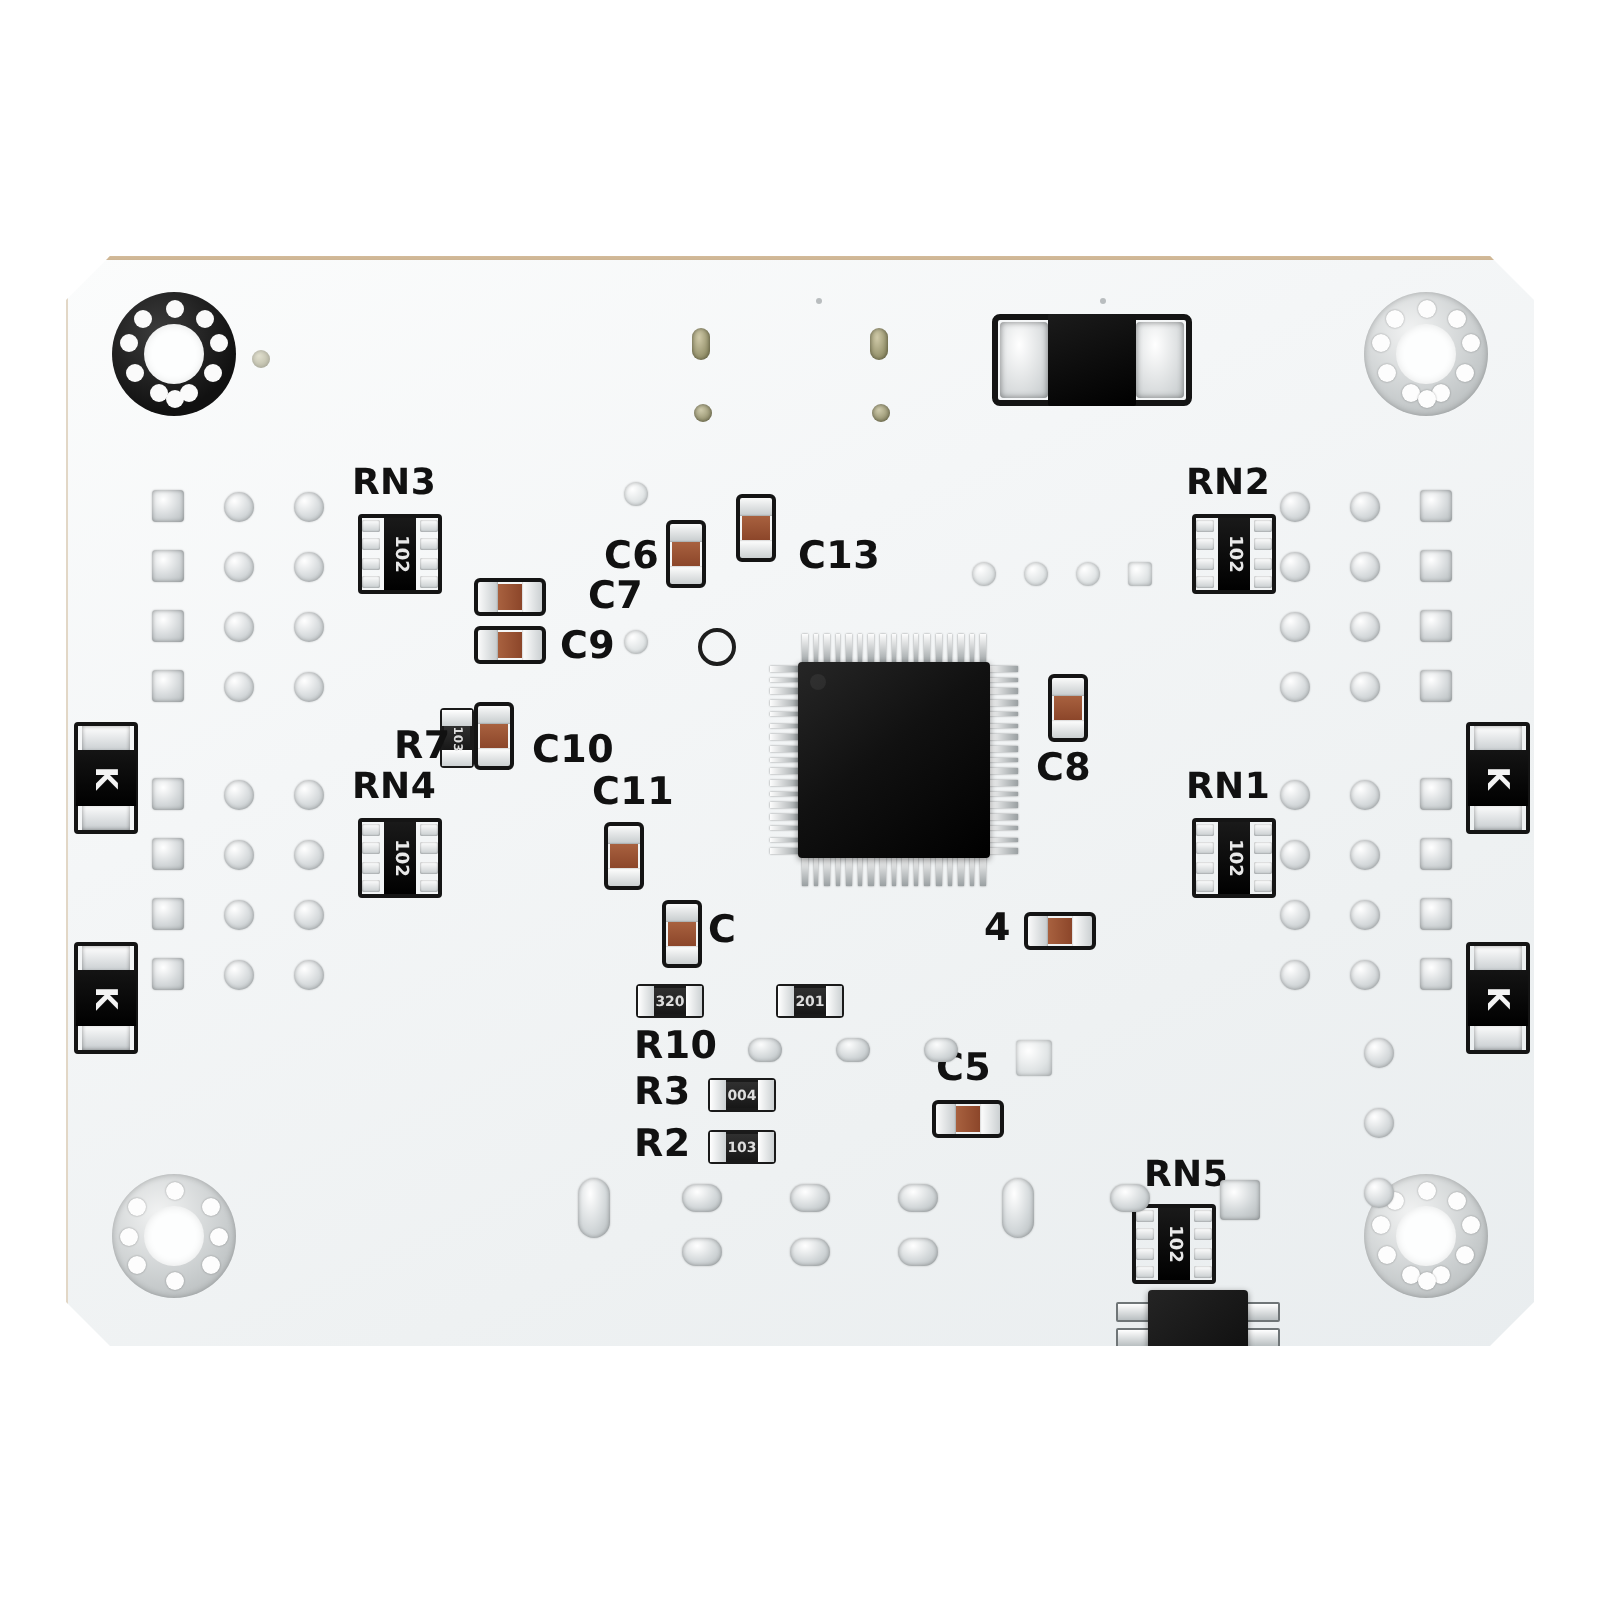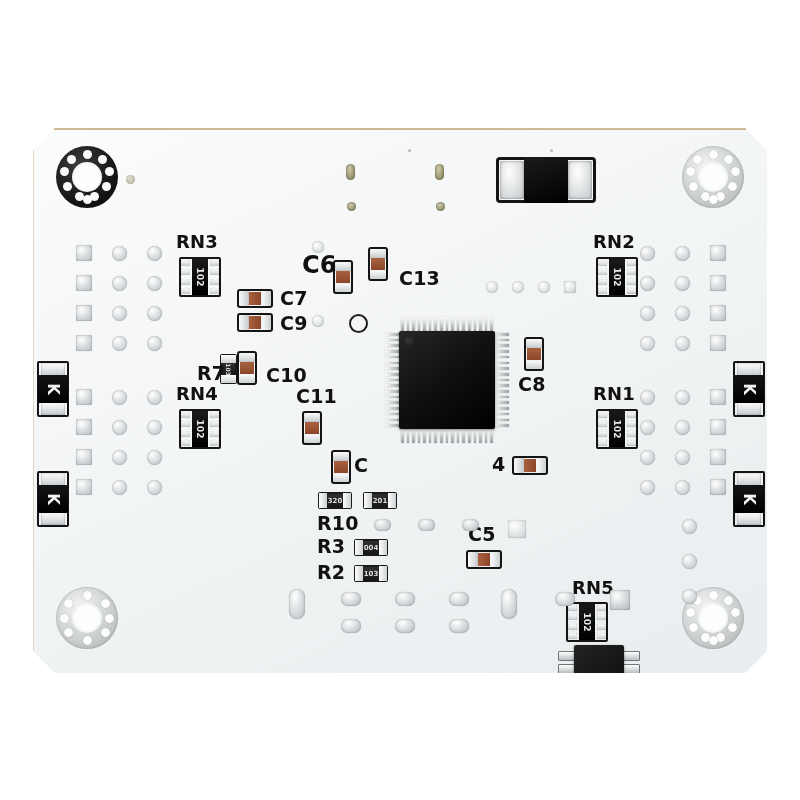--- a/index.html
+++ b/index.html
@@ -541,29 +541,29 @@
         <div class="frame"></div>
     </div>
     <div class="silk" style="left:365px;top:140px;font-size:19px;">C13</div>
 
     <div class="capv" style="left:299px;top:131px;">
       <div class="term t1"></div>
         <div class="ceramic"></div>
         <div class="term t2"></div>
         <div class="frame"></div>
     </div>
-    <div class="silk" style="left:268px;top:124px;font-size:24px;">C6</div>
+    <div class="silk" style="left:268px;top:140px;font-size:19px;">C6</div>
 
     <div class="caph" style="left:203px;top:160px;">
       <div class="term t1"></div>
         <div class="ceramic"></div>
         <div class="term t2"></div>
         <div class="frame"></div>
     </div>
-    <div class="silk" style="left:246px;top:160px;font-size:19px;">C7</div>
+    <div class="silk" style="left:260px;top:160px;font-size:19px;">C7</div>
 
     <div class="caph" style="left:203px;top:184px;">
       <div class="term t1"></div>
         <div class="ceramic"></div>
         <div class="term t2"></div>
         <div class="frame"></div>
     </div>
     <div class="silk" style="left:246px;top:185px;font-size:19px;">C9</div>
 
     <div class="capv" style="left:203px;top:222px;">
@@ -627,21 +627,21 @@
     <div class="res" style="left:284px;top:363px;">
       <div class="frame"></div>
         <div class="term t1"></div>
         <div class="term t2"></div>
       <div class="body">
           <span class="code">320</span>
         </div>
     </div>
     <div class="silk" style="left:283px;top:385px;font-size:19px;">R10</div>
 
-    <div class="res" style="left:329px;top:363px;">
+    <div class="res" style="left:354px;top:363px;">
       <div class="frame"></div>
         <div class="term t1"></div>
         <div class="term t2"></div>
       <div class="body">
           <span class="code">201</span>
         </div>
     </div>
 
     <div class="res" style="left:320px;top:410px;">
       <div class="frame"></div>

